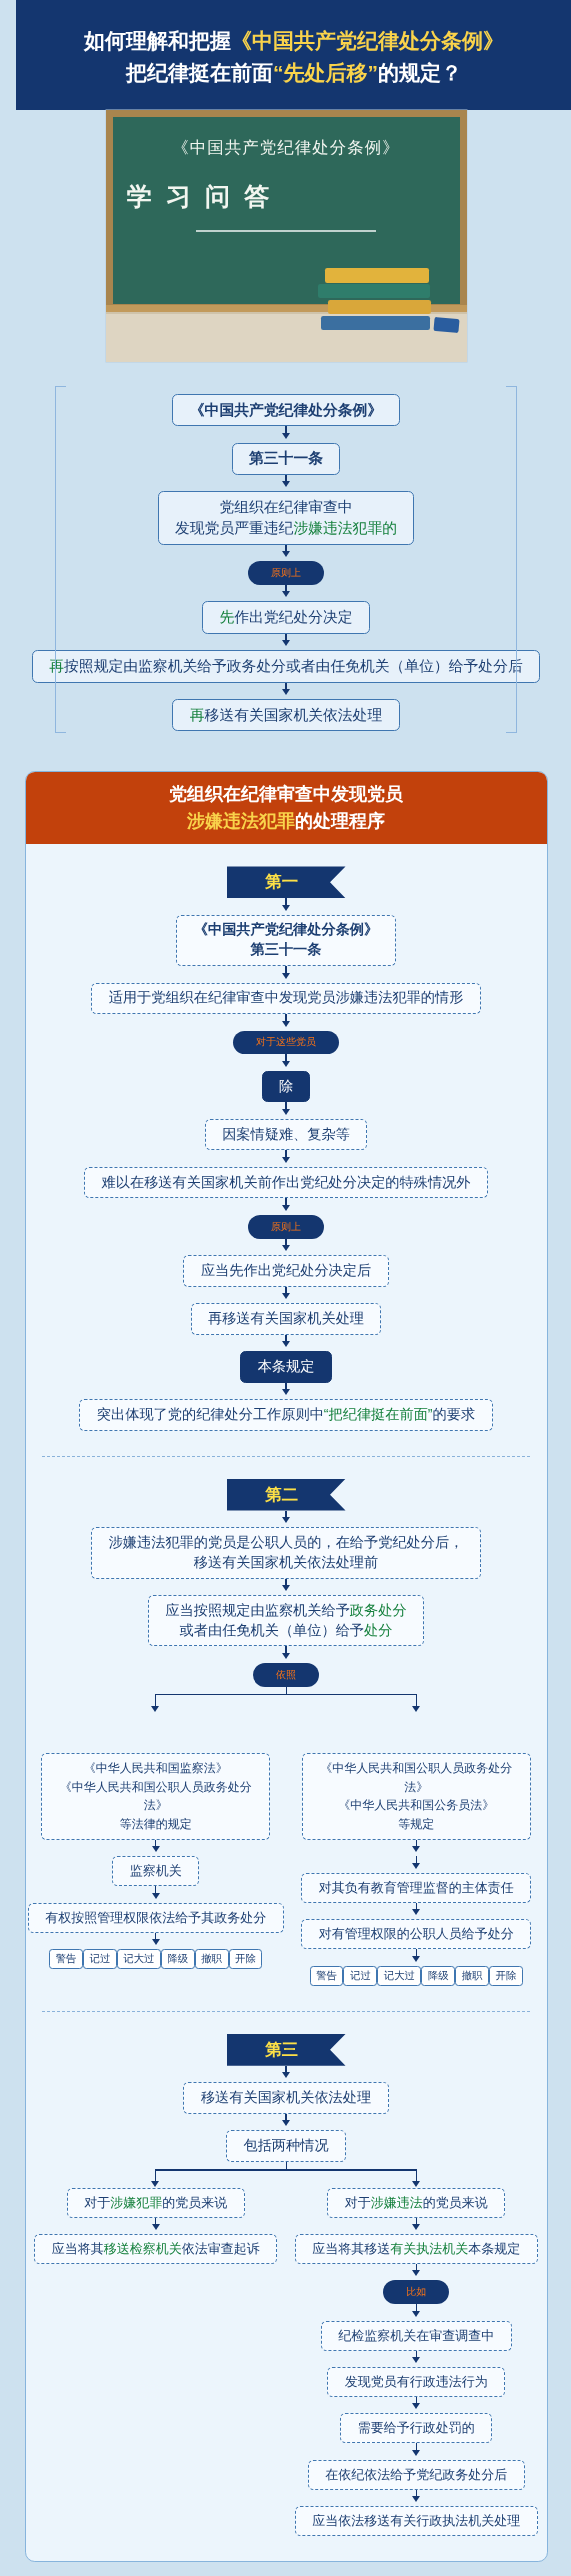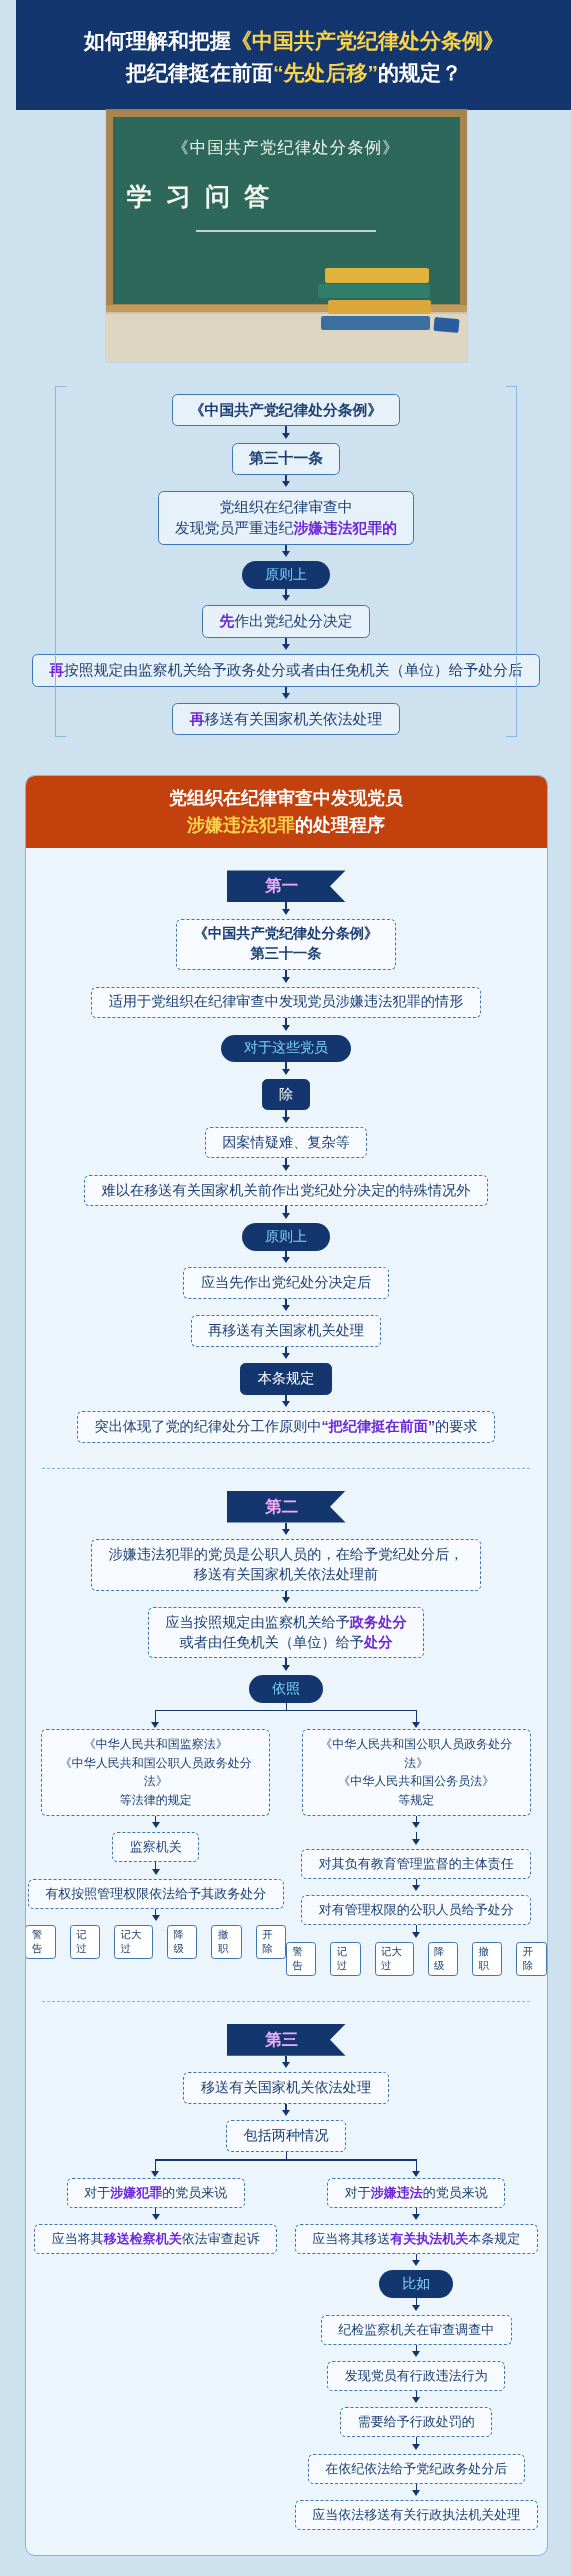--- a/index.html
+++ b/index.html
@@ -1,18 +1,18 @@
 <!DOCTYPE html>
 <html style="font-size:8.8px"><head>
 <meta charset="utf-8">
 <style>
   *{box-sizing:border-box;margin:0;padding:0;}
   body{width:572px;min-height:2576px;background:#cde1ef;font-family:"Liberation Sans","DejaVu Sans",sans-serif;color:#1d3f72;}
   .yl{color:#f9d34b;}
-  .org{color:#6d28d9;font-weight:bold;}
+  .org{color:#15803d;}
   
   .band{background:#14366f;text-align:center;padding:25px 0 22px;margin-left:16px;}
   .band .t{font-size:21px;font-weight:bold;color:#fff;line-height:1.5;}
   
   .photo{width:361px;height:252px;margin:0 auto;position:relative;background:#efe9dc;overflow:hidden;box-shadow:0 0 0 0.5px #b9cddd;}
   .board{position:absolute;left:0;top:0;right:0;height:201px;background:#2e685a;border:7.7px solid #a9854e;}
   .board .bt1{margin-top:19.7px;text-align:center;color:#f2f6f0;font-size:16.4px;letter-spacing:1.1px;}
   .board .bt2{margin-top:21px;text-align:left;color:#f2f6f0;font-size:25px;font-weight:bold;letter-spacing:14.2px;text-indent:14.2px;}
   .chalkline{width:180px;height:1.6px;background:rgba(255,255,255,.7);margin:17.5px auto 0;}
   .tray{position:absolute;left:-7.7px;right:-7.7px;bottom:-7.7px;height:6.6px;background:#c29a5b;}
@@ -23,40 +23,40 @@
   .b2{width:112px;background:#2f7d6b;margin-left:9.8px;margin-top:1.6px;}
   .b3{width:103px;background:#d9a73a;margin-left:19.7px;margin-top:1.6px;}
   .b4{width:109px;background:#3b6fa0;margin-left:13px;margin-top:1.6px;}
   .bup{position:absolute;right:-8.8px;bottom:-2.2px;width:25px;height:82px;background:#2a5d9f;border-radius:2.2px;transform:rotate(5deg);}
   
   .stack{display:flex;flex-direction:column;align-items:center;}
   .box{background:#e7f1fa;border:1.1px solid #3f76b0;border-radius:5.5px;padding:4.9px 16.4px;font-size:14.8px;line-height:1.4;text-align:center;color:#1d3f72;max-width:514px;}
   .box.dashed{border-style:dashed;background:#f7fbff;}
   .box.dark{background:#14366f;border-color:#14366f;color:#fff;}
   .box.strong{font-weight:bold;}
-  .oval{background:#14366f;color:#7dd3fc;border-radius:546px;padding:4.9px 23px;font-size:14px;}
+  .oval{background:#14366f;color:#f97316;border-radius:546px;padding:4.9px 23px;font-size:10px;}
   .arr{height:16.4px;display:flex;flex-direction:column;align-items:center;}
   .arr::before{content:"";flex:1;width:1.1px;background:#14366f;}
   .arr::after{content:"";width:0;height:0;border:4.4px solid transparent;border-top:6px solid #14366f;}
   .flowwrap{position:relative;margin-top:16.4px;padding:15.3px 0 4.4px;}
   .bracket{position:absolute;top:7.7px;bottom:3.3px;width:11px;border-top:1.6px solid #8fb6de;border-bottom:1.6px solid #8fb6de;}
   .bracket.l{left:55px;border-left:1.6px solid #8fb6de;}
   .bracket.r{right:55px;border-right:1.6px solid #8fb6de;}
   
   .bigpanel{width:523px;margin:35px auto 0;border:1.6px solid #86b4dd;border-radius:9.8px;background:#ecf5fc;overflow:hidden;}
   .phead{background:#c2410c;text-align:center;padding:8.8px 0 9.8px;font-size:18px;font-weight:bold;color:#fff;line-height:1.5;}
   .sec{padding:22px 0 25px;}
   .sec .stack .box{font-size:14.2px;}
-  .flag{background:#14366f;color:#f0abfc;font-weight:bold;font-size:16.4px;text-align:center;padding:4.9px 19.7px 4.9px 11px;min-width:119px;clip-path:polygon(0 0,100% 0,87% 50%,100% 100%,0 100%);}
+  .flag{background:#14366f;color:#fde047;font-weight:bold;font-size:16.4px;text-align:center;padding:4.9px 19.7px 4.9px 11px;min-width:119px;clip-path:polygon(0 0,100% 0,87% 50%,100% 100%,0 100%);}
   .divider{border-top:1.6px dashed #8ab2da;margin:0 16.4px;}
   .columns{display:flex;}
   .col{width:50%;display:flex;flex-direction:column;align-items:center;}
   .col .box{font-size:13px;}
-  .lawbox{font-size:12px !important;line-height:1.55;padding:5.5px 6.6px;width:88%;}
-  .chips{display:flex;gap:14px;justify-content:center;}
+  .lawbox{font-size:12px !important;line-height:1.55;padding:5.5px 6.6px;width:88%;margin-top:40px;}
+  .chips{display:flex;gap:0;justify-content:center;}
   .chip{font-size:10.4px;border:1.1px solid #3f76b0;background:#fff;border-radius:3.3px;padding:2.2px 5.5px;color:#1d3f72;}
   .branch{position:relative;height:26px;width:100%;}
   .branch i{position:absolute;background:#14366f;}
   .branch .bt{left:calc(50% - 0.5px);top:0;width:1.1px;height:7.7px;}
   .branch .bh{left:25%;right:25%;top:7.7px;height:1.1px;}
   .branch .bd{top:7.7px;width:1.1px;height:12px;}
   .branch .bd.l{left:calc(25% - 0.5px);}
   .branch .bd.r{right:calc(25% - 0.5px);}
   .branch .bd::after{content:"";position:absolute;left:-3.8px;top:100%;width:0;height:0;border:4.4px solid transparent;border-top:6px solid #14366f;}
 </style>

